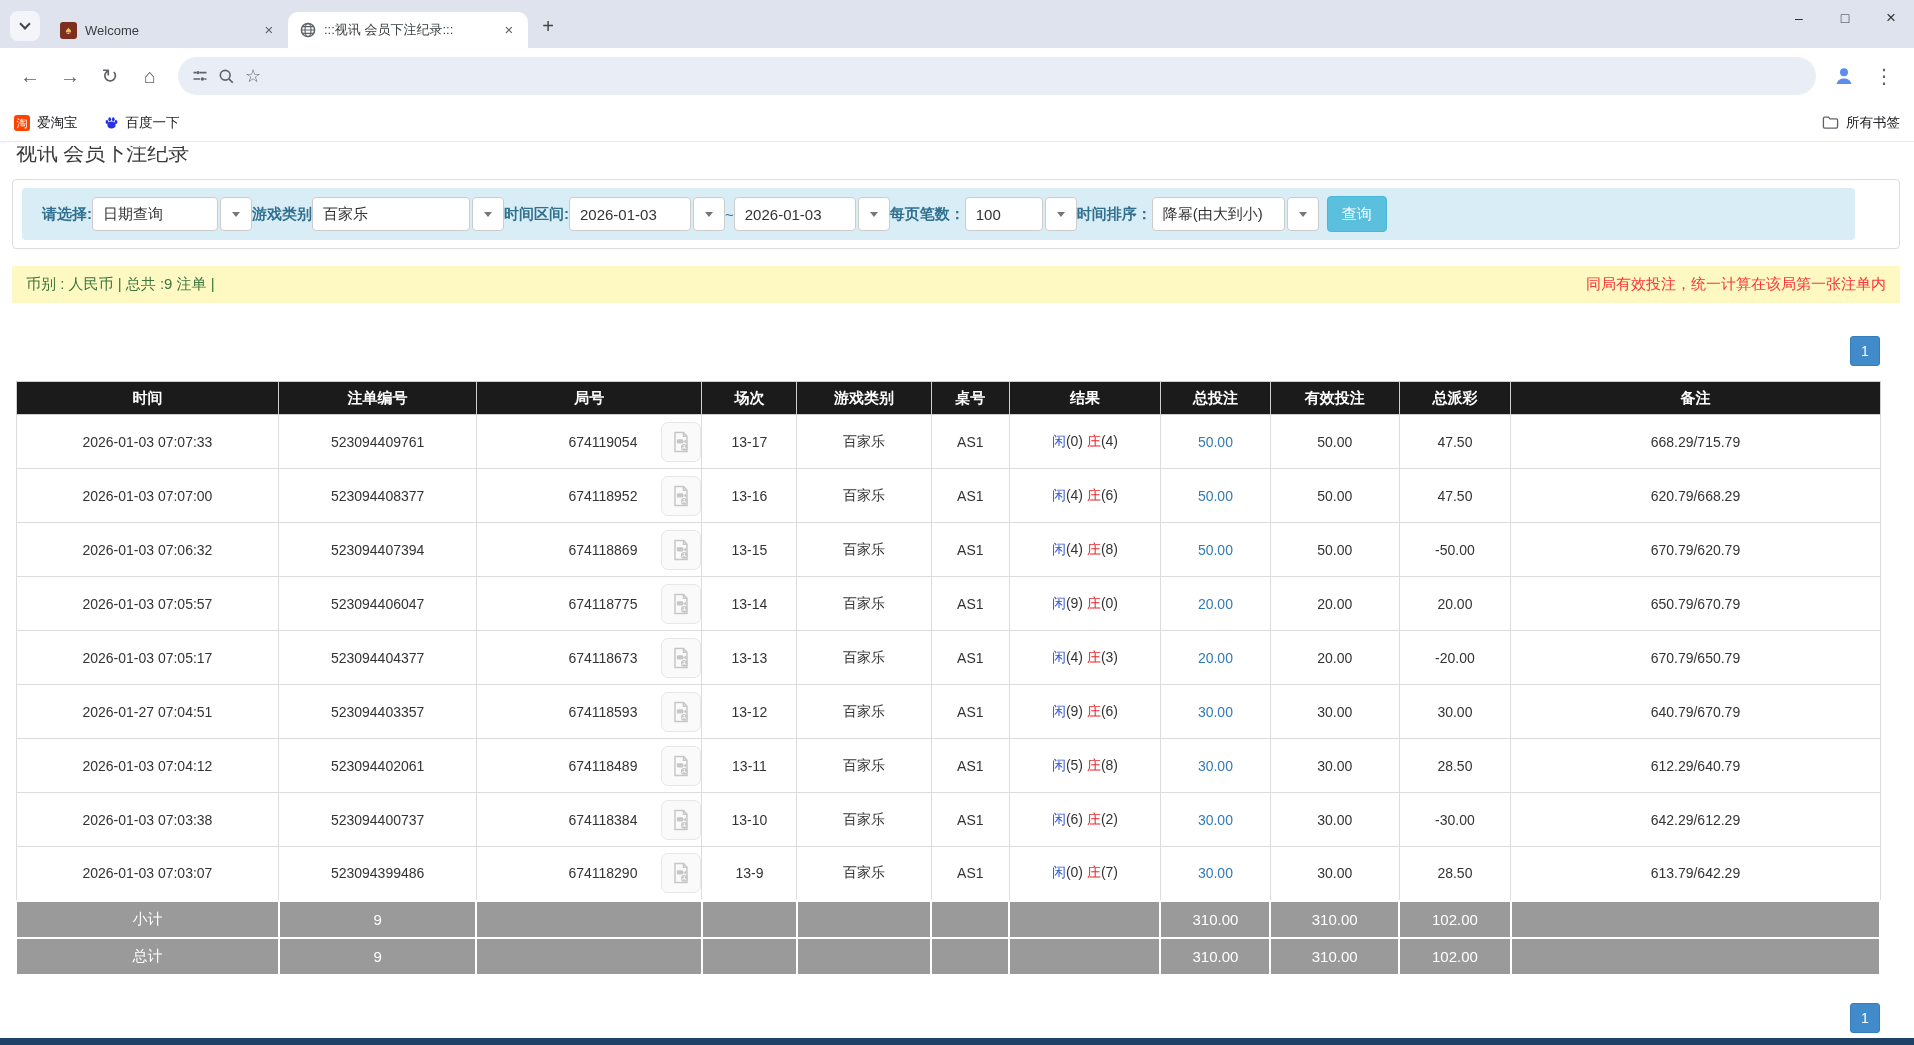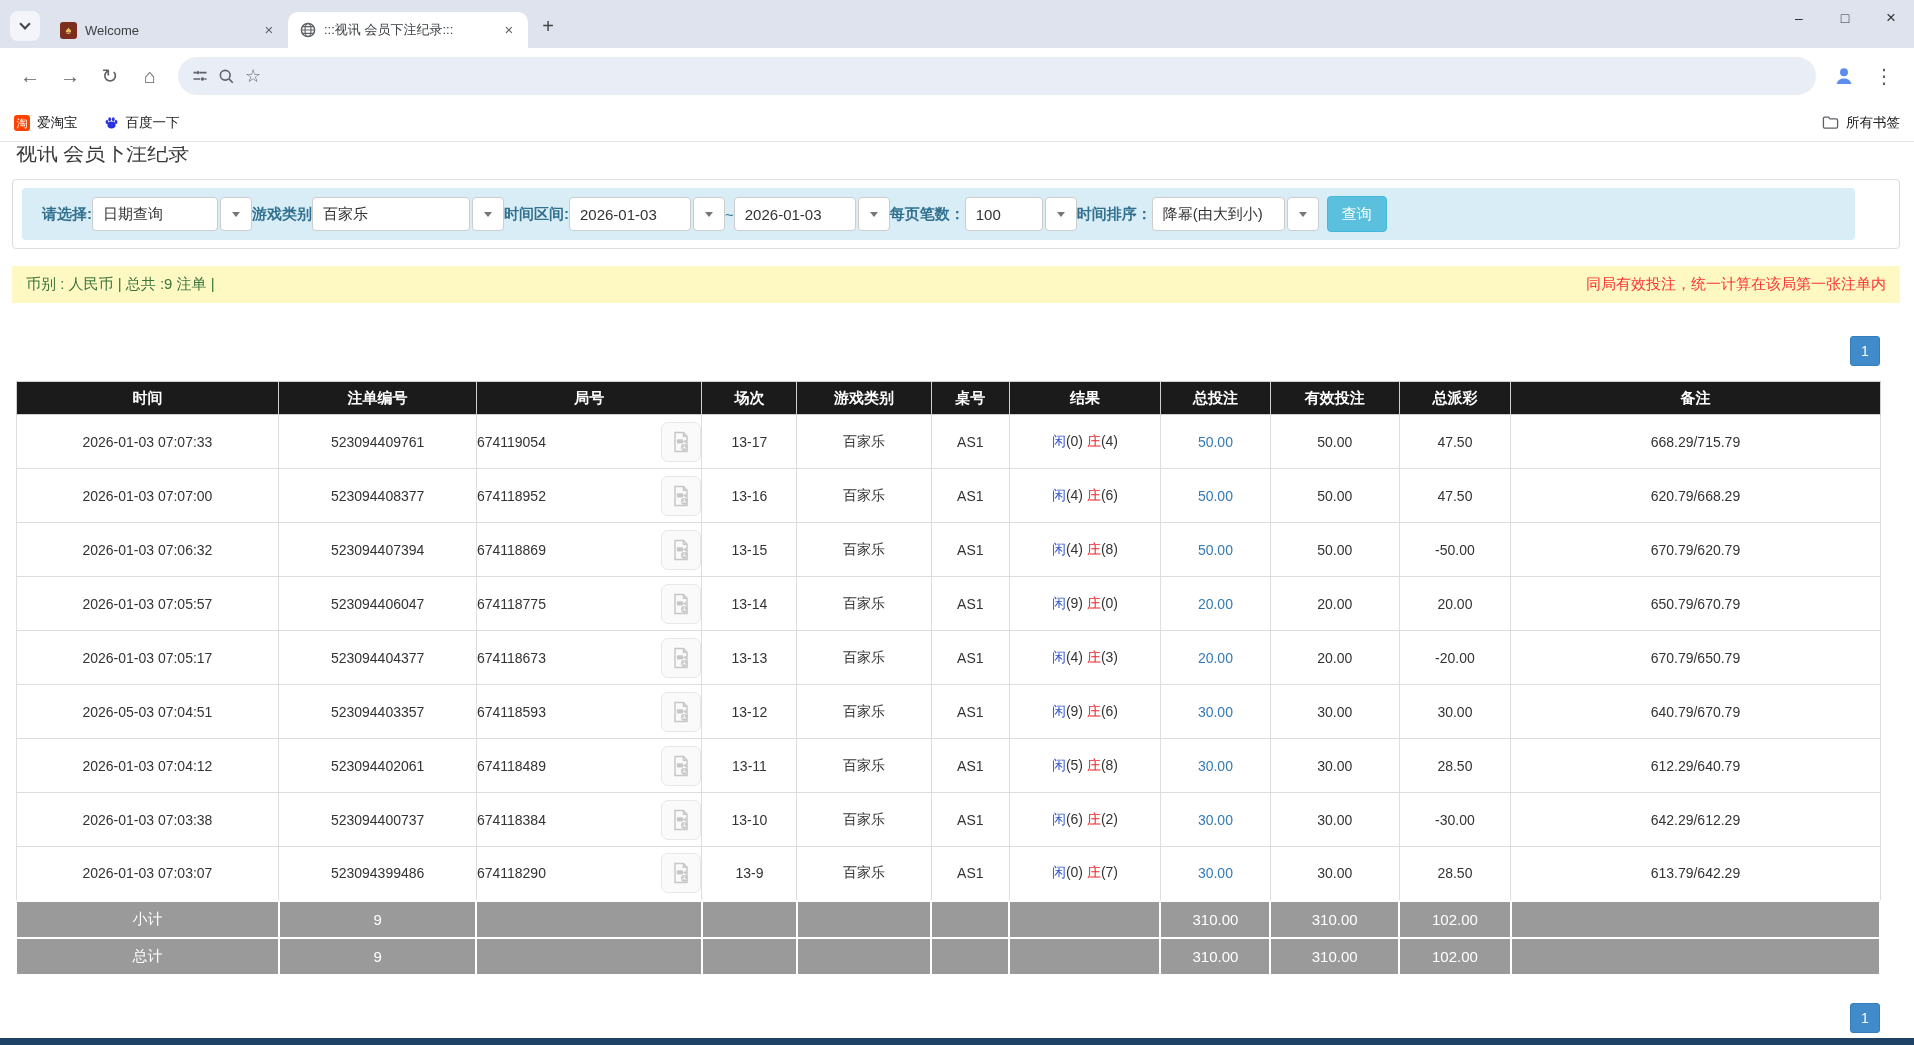--- a/index.html
+++ b/index.html
@@ -65,21 +65,21 @@
   .pager.bottom { margin:27px 34px 0 0; }
   .page-btn { width:30px; height:30px; background:#428bca; border:1px solid #357ebd; border-radius:3px;
     color:#fff; font-size:14px; font-family:inherit; }
 
   table.bets { width:1866px; margin-left:15px; border-collapse:collapse; table-layout:fixed; }
   table.bets th { background:#1b1b1b; color:#fff; font-size:15px; font-weight:bold; height:33px;
     border:1px solid #cfcfcf; text-align:center; }
   table.bets td { height:54px; border:1px solid #ddd; text-align:center; font-size:14px; color:#333; background:#fff; }
   .c1{width:14.1%} .c2{width:10.6%} .c3{width:12.1%} .c4{width:5.1%} .c5{width:7.2%} .c6{width:4.2%}
   .c7{width:8.1%} .c8{width:5.9%} .c9{width:6.9%} .c10{width:6.0%} .c11{width:19.8%}
-  .round-wrap { display:flex; align-items:center; justify-content:space-between; gap:17px; }
+  .round-wrap { display:flex; align-items:center; justify-content:flex-end; gap:24px; }
   .video-btn { width:40px; height:40px; background:#fafafa; border:1px solid #e7e7e7; border-radius:7px;
     display:flex; align-items:center; justify-content:center; }
   .xian { color:#3457cf; }
   .zhuang { color:#e8262a; }
   .amt-link { color:#337ab7; text-decoration:none; }
   .neg { color:#e8262a;margin-left:18px; }
   tr.foot td { background:#9a9a9a; color:#fff; font-size:15px; height:37px; border:2px solid #fff; }
 
   .bottom-bar { position:absolute; left:0; bottom:0; width:1914px; height:7px; background:#1e4266; }
 </style>
@@ -406,21 +406,21 @@
         <td>13-13</td>
         <td>百家乐</td>
         <td>AS1</td>
         <td><span><span class="xian">闲</span>(4) <span class="zhuang">庄</span>(3)</span></td>
         <td><a class="amt-link" href="#">20.00</a></td>
         <td>20.00</td>
         <td class="neg">-20.00</td>
         <td>670.79/650.79</td>
       </tr>
       <tr>
-        <td>2026-05-03 07:04:51</td>
+        <td>2026-01-27 07:04:51</td>
         <td>523094403357</td>
         <td>
           <div class="round-wrap">
             <span>674118593</span>
             <button class="video-btn">
               <svg width="24" height="24" viewBox="0 0 24 24">
                 <path d="M6 2.5h8.5l3.5 3.8V21.5H6z" fill="none" stroke="#c7c7c7" stroke-width="1.5"></path>
                 <path d="M14.5 2.5v3.8H18" fill="none" stroke="#c7c7c7" stroke-width="1.5"></path>
                 <rect x="7.9" y="9.3" width="6.3" height="4.3" rx="1" fill="#c7c7c7"></rect>
                 <path d="M14.2 11.5l3.1-1.9v4l-3.1-1.9z" fill="#c7c7c7"></path>

